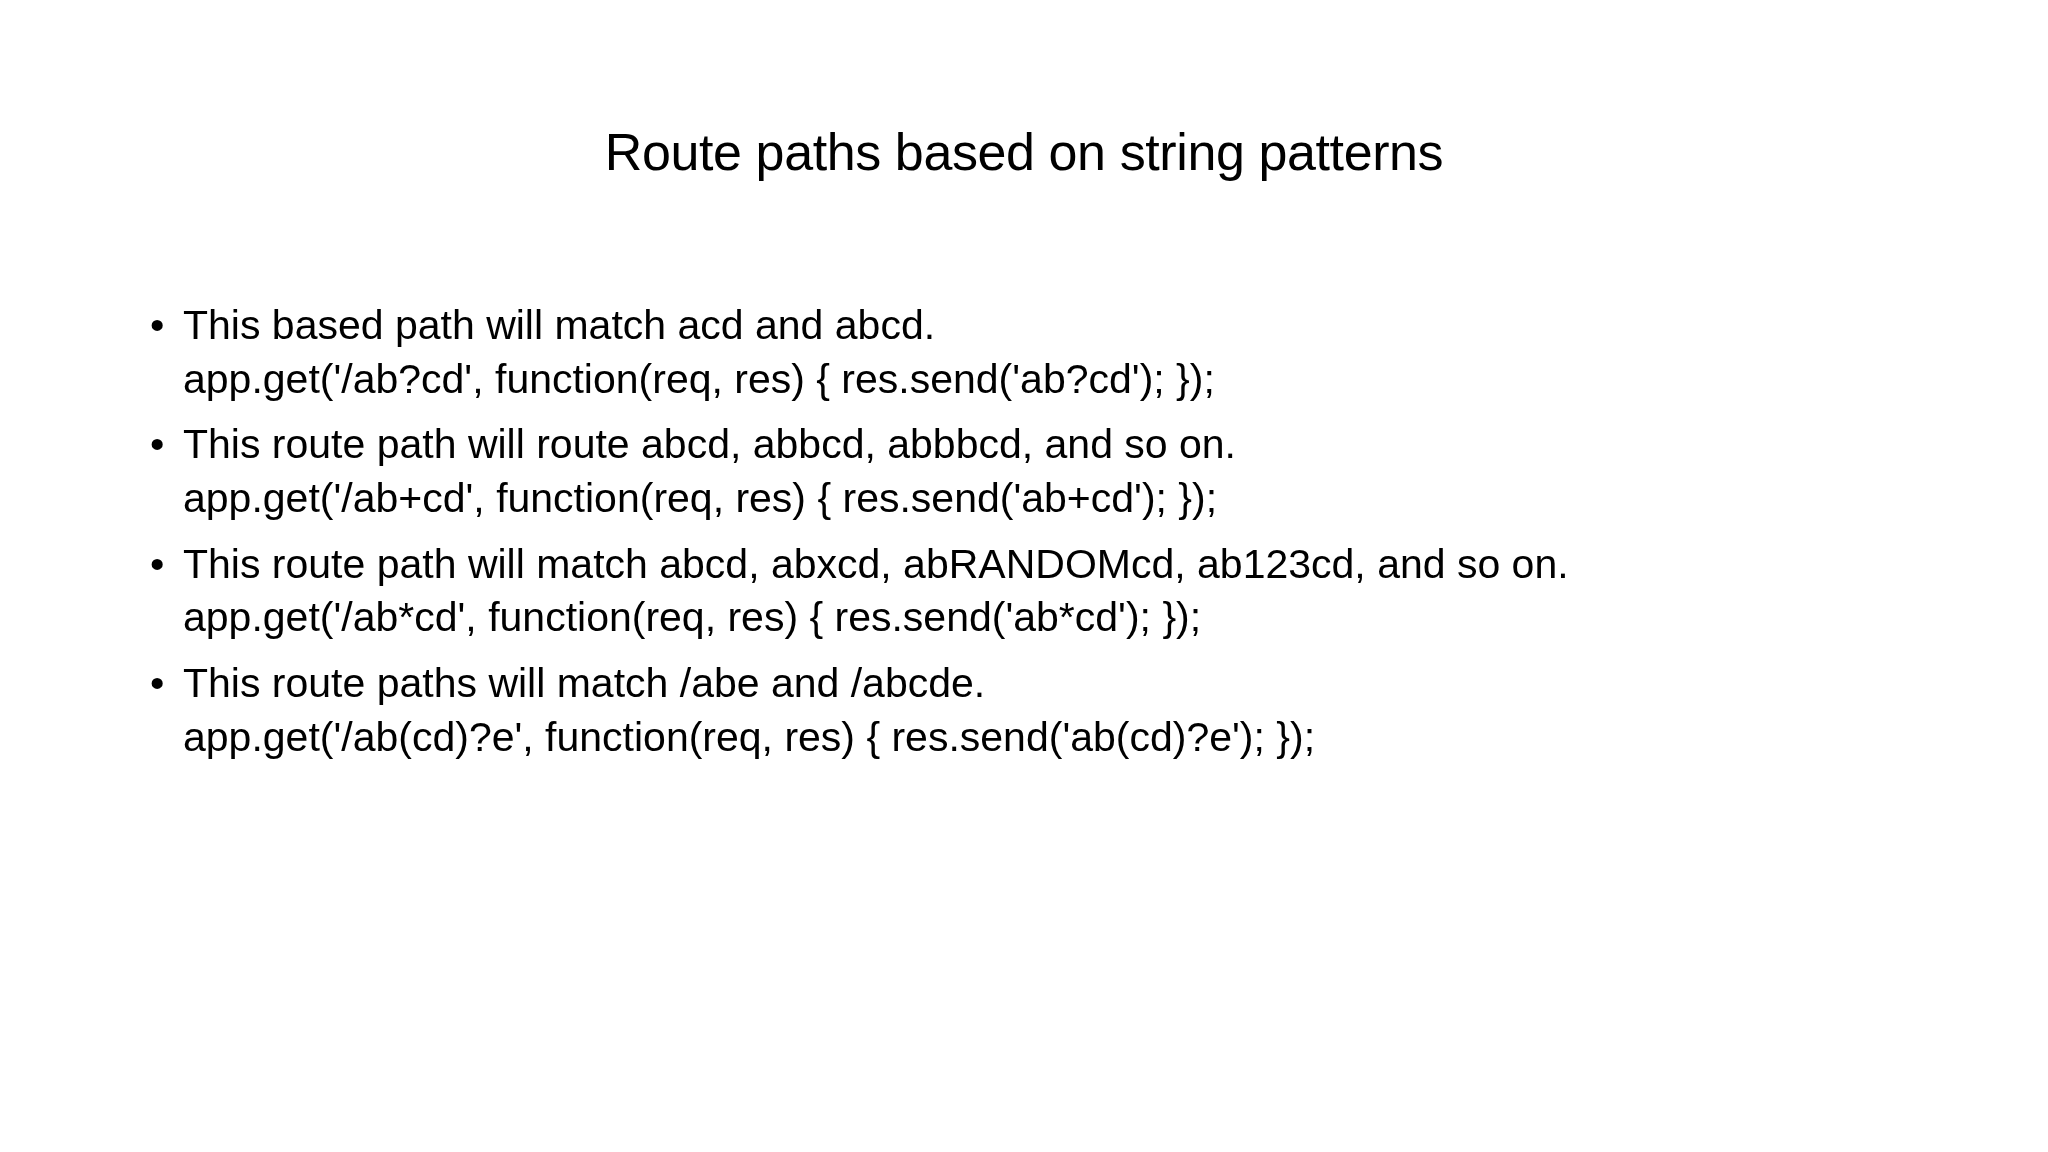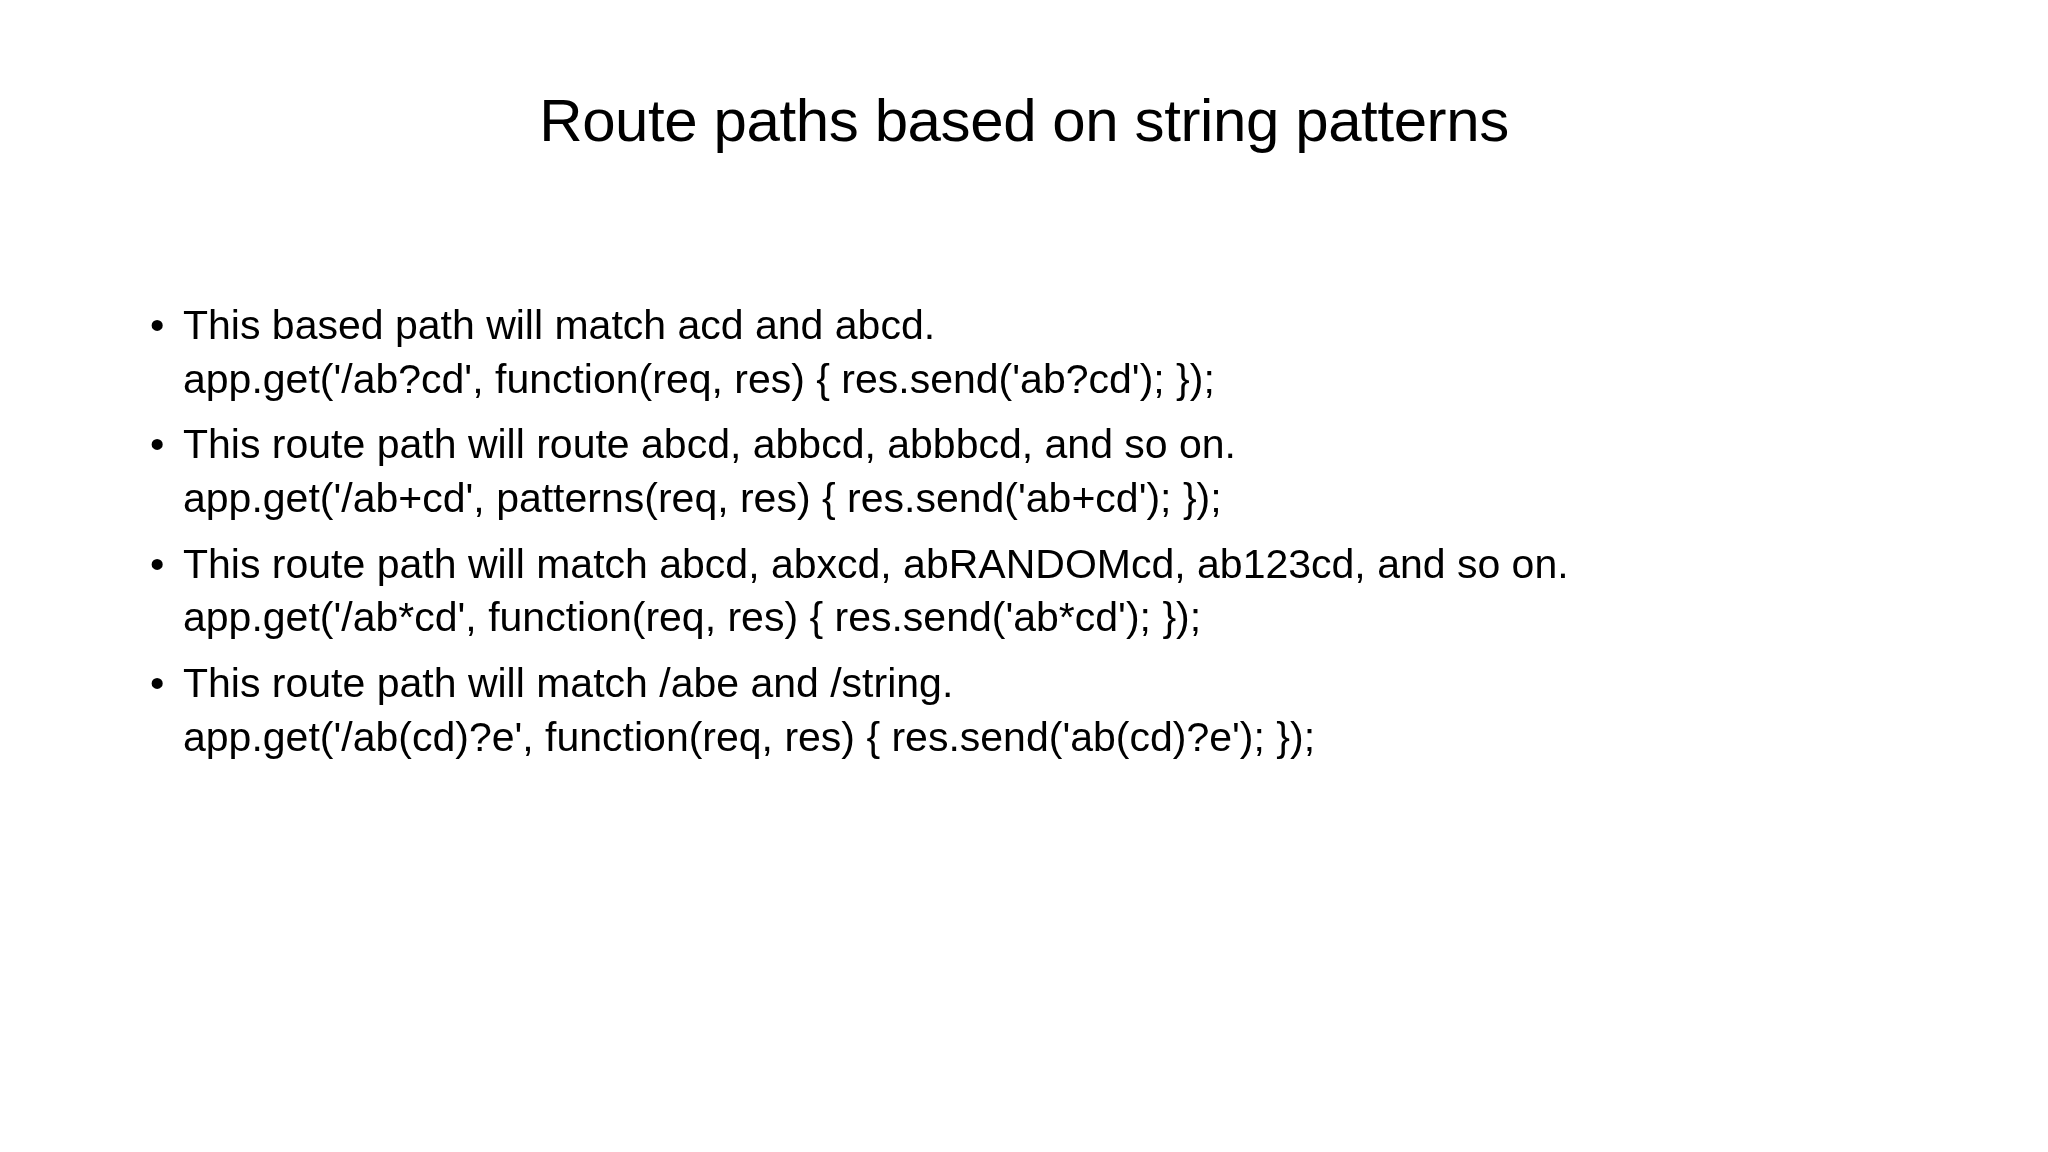--- a/index.html
+++ b/index.html
@@ -26,26 +26,27 @@
 
   
   .title-block {
     position: absolute;
     left: 128px;
     top: 86px;
     width: 1792px;
     text-align: center;
   }
   .slide-title {
-    font-size: 60px;
+    font-size: 52px;
     font-weight: 400;
     line-height: 1.18;
     letter-spacing: -0.4px;
     color: #000000;
     white-space: nowrap;
+    margin-top: 36px;
   }
 
   
   .body-block {
     position: absolute;
     left: 150px;
     top: 300px;
     width: 1790px;
   }
 
@@ -111,33 +112,33 @@
       <div class="para code">
         <span class="bullet-mark">•</span>
         <span class="para-text">app.get('/ab?cd', function(req, res) { res.send('ab?cd'); });</span>
       </div>
       <div class="para bullet">
         <span class="bullet-mark">•</span>
         <span class="para-text">This route path will route abcd, abbcd, abbbcd, and so on.</span>
       </div>
       <div class="para code">
         <span class="bullet-mark">•</span>
-        <span class="para-text">app.get('/ab+cd', patterns(req, res) { res.send('ab+cd'); });</span>
+        <span class="para-text">app.get('/ab+cd', function(req, res) { res.send('ab+cd'); });</span>
       </div>
       <div class="para bullet">
         <span class="bullet-mark">•</span>
         <span class="para-text">This route path will match abcd, abxcd, abRANDOMcd, ab123cd, and so on.</span>
       </div>
       <div class="para code">
         <span class="bullet-mark">•</span>
         <span class="para-text">app.get('/ab*cd', function(req, res) { res.send('ab*cd'); });</span>
       </div>
       <div class="para bullet">
         <span class="bullet-mark">•</span>
-        <span class="para-text">This route path will match /abe and /string.</span>
+        <span class="para-text">This route paths will match /abe and /abcde.</span>
       </div>
       <div class="para code">
         <span class="bullet-mark">•</span>
         <span class="para-text">app.get('/ab(cd)?e', function(req, res) { res.send('ab(cd)?e'); });</span>
       </div>
     </div>
 
 </div>
 
 </body></html>

